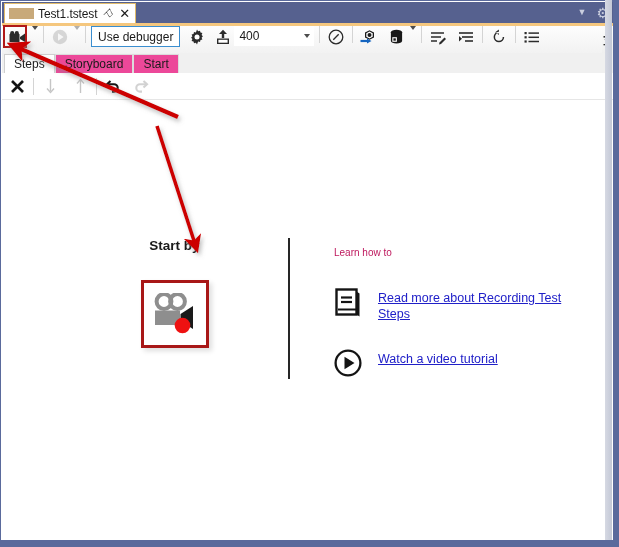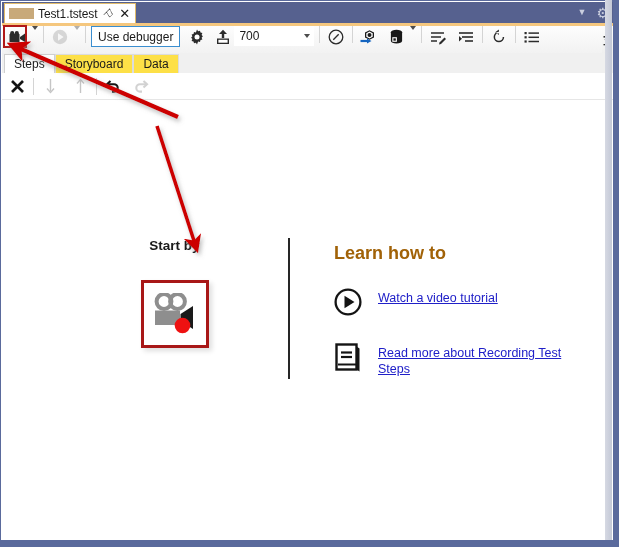--- a/index.html
+++ b/index.html
@@ -194,21 +194,21 @@
     align-items: center;
     padding-left: 2px;
   }
   .view-tab {
     height: 19px;
     padding: 0 9px;
     font-size: 12px;
     color: #1a1a1a;
     display: flex;
     align-items: center;
-    background: #fde047;
+    background: #ec4899;
     border-left: 1px solid #dcdcdc;
     border-right: 1px solid #dcdcdc;
     border-top: 1px solid #dcdcdc;
     box-sizing: border-box;
     cursor: pointer;
     white-space: nowrap;
   }
   .view-tab.active {
     background: #ffffff;
     border-color: #cfcfcf;
@@ -287,23 +287,23 @@
     width: 2px; height: 141px;
     background: #262626;
   }
 
   #right-pane {
     position: absolute;
     left: 332px; top: 145px;
     width: 250px;
   }
   #right-pane-heading {
-    font-size: 18px;
-    font-weight: bold;
-    color: #a16207;
+    font-size: 10px;
+    font-weight: normal;
+    color: #be185d;
     line-height: 16px;
   }
   .learn-row {
     display: flex;
     align-items: flex-start;
     gap: 16px;
     margin-top: 26px;
   }
   .learn-icon {
     flex: 0 0 auto;
@@ -385,21 +385,21 @@
 
     <div class="tb-btn" style="margin-left:4px;">
       <svg width="14" height="16" viewBox="0 0 14 16">
         <path d="M7 0.8 L11 5 L8.2 5 L8.2 9 L5.8 9 L5.8 5 L3 5 Z" fill="#2b2b2b"></path>
         <path d="M1 9.5 L13 9.5 L13 15 L1 15 Z" fill="#2b2b2b"></path>
         <path d="M2.4 10.8 L11.6 10.8 L11.6 13.7 L2.4 13.7 Z" fill="#ffffff"></path>
       </svg>
     </div>
 
     <div id="iteration-combo">
-      <span>700</span>
+      <span>400</span>
       <span class="caret" style="margin:0;"></span>
     </div>
 
     <div class="tb-sep"></div>
 
     <div class="tb-btn">
       <svg width="16" height="16" viewBox="0 0 16 16">
         <circle cx="8" cy="8" r="6.8" fill="none" stroke="#2b2b2b" stroke-width="1.3"></circle>
         <line x1="5.3" y1="10.7" x2="10.7" y2="5.3" stroke="#2b2b2b" stroke-width="1.3"></line>
       </svg>
@@ -473,21 +473,21 @@
     <svg width="9" height="12" viewBox="0 0 9 12">
       <rect x="0.5" y="2" width="8" height="1.6" fill="#2b2b2b"></rect>
       <path d="M1.4 5.4 L7.6 5.4 L4.5 9 Z" fill="#2b2b2b"></path>
       <rect x="0.5" y="10" width="8" height="1.3" fill="#2b2b2b"></rect>
     </svg>
   </div>
 
   <div id="tab-strip">
     <div class="view-tab active">Steps</div>
     <div class="view-tab">Storyboard</div>
-    <div class="view-tab">Data</div>
+    <div class="view-tab">Start</div>
   </div>
 
   <div id="steps-toolbar">
     <div class="tb-btn">
       <svg width="15" height="15" viewBox="0 0 15 15">
         <line x1="2" y1="2" x2="13" y2="13" stroke="#141414" stroke-width="2.6"></line>
         <line x1="13" y1="2" x2="2" y2="13" stroke="#141414" stroke-width="2.6"></line>
       </svg>
     </div>
     <div class="tb-sep"></div>
@@ -541,39 +541,39 @@
 
     <div id="pane-divider"></div>
 
     <div id="right-pane">
       <div id="right-pane-heading">
         <span>Learn how to</span><br>
       </div>
 
       <div class="learn-row">
         <span class="learn-icon">
-          <svg width="28" height="28" viewBox="0 0 28 28">
-            <circle cx="14" cy="14" r="12.4" fill="none" stroke="#141414" stroke-width="2.3"></circle>
-            <path d="M10.5 7.8 L20.5 14 L10.5 20.2 Z" fill="#141414"></path>
-          </svg>
-        </span>
-        <span class="learn-link">Watch a video tutorial</span>
-      </div>
-
-      <div class="learn-row">
-        <span class="learn-icon">
           <svg width="26" height="30" viewBox="0 0 26 30">
             <rect x="1.5" y="1.5" width="20" height="25" fill="none" stroke="#141414" stroke-width="2.4"></rect>
             <path d="M21.5 3.5 L24.5 5.5 L24.5 28.5 L21.5 26.5 Z" fill="#141414"></path>
             <line x1="6" y1="9.5" x2="17" y2="9.5" stroke="#141414" stroke-width="2.2"></line>
             <line x1="6" y1="14" x2="17" y2="14" stroke="#141414" stroke-width="2.2"></line>
             <line x1="3" y1="21.5" x2="21.5" y2="21.5" stroke="#141414" stroke-width="2"></line>
           </svg>
         </span>
         <span class="learn-link" style="pointer-events:none;">Read more about Recording Test Steps</span>
+      </div>
+
+      <div class="learn-row">
+        <span class="learn-icon">
+          <svg width="28" height="28" viewBox="0 0 28 28">
+            <circle cx="14" cy="14" r="12.4" fill="none" stroke="#141414" stroke-width="2.3"></circle>
+            <path d="M10.5 7.8 L20.5 14 L10.5 20.2 Z" fill="#141414"></path>
+          </svg>
+        </span>
+        <span class="learn-link">Watch a video tutorial</span>
       </div>
     </div>
   </div>
 
   <div id="frame-inner-shadow"></div>
 </div>
 
 <svg id="annotations">
   <defs>
     <filter id="softshadow" x="-30%" y="-30%" width="170%" height="170%">

